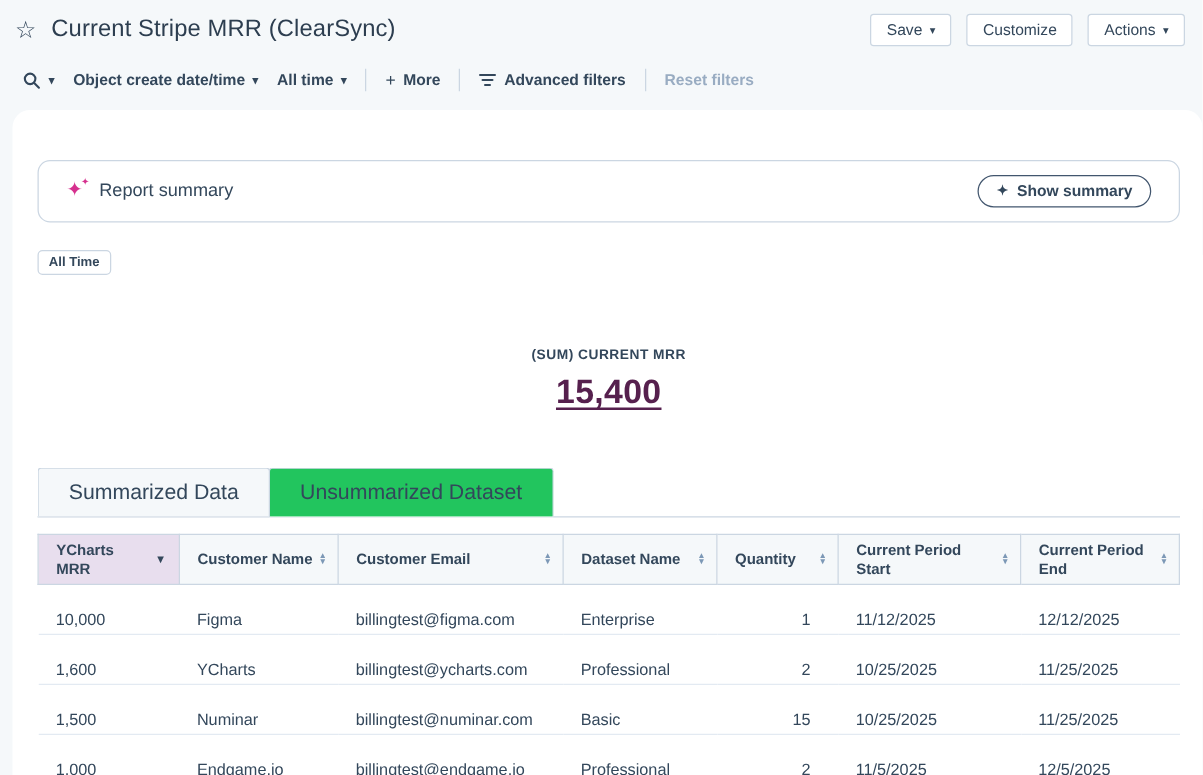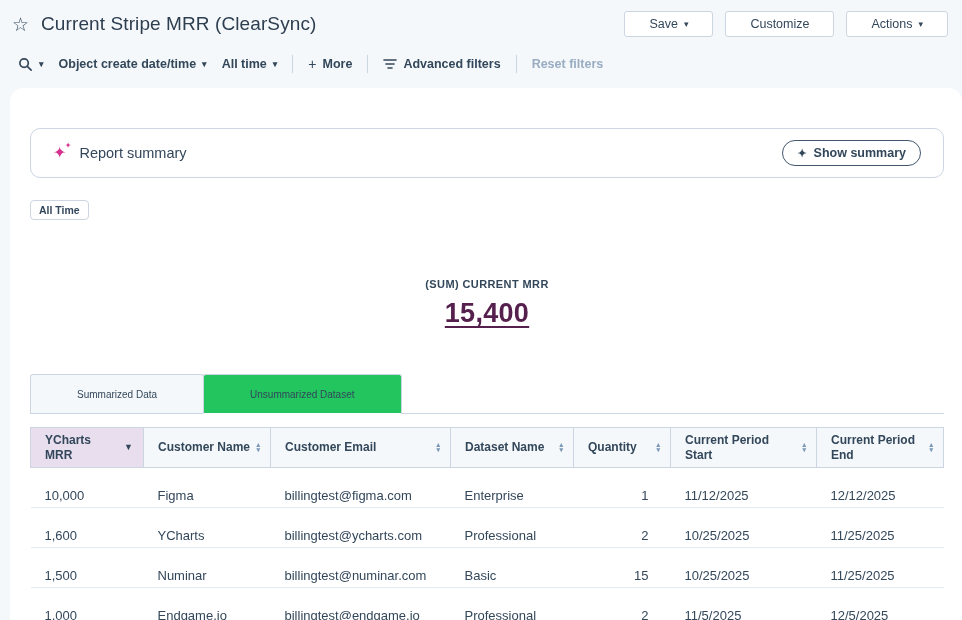--- a/index.html
+++ b/index.html
@@ -10,21 +10,21 @@
     font-family: "Liberation Sans", sans-serif;
     color: #33475b;
   }
   
   .top-bar { display: flex; align-items: center; height: 48px; padding: 0 14px 0 12px; gap: 8px; }
   .star { font-size: 19px; color: #33475b; cursor: pointer; line-height: 1; }
   .page-title { font-size: 19px; font-weight: 500; margin: 0 0 0 4px; color: #2d3e50; letter-spacing: .1px; }
   .top-actions { margin-left: auto; display: flex; gap: 12px; }
   .btn {
     background: #fff; border: 1px solid #cbd6e2; border-radius: 3px;
-    height: 26px; padding: 0 24px; font-size: 12.5px; color: #33475b;
+    height: 26px; padding: 0 12px; font-size: 12.5px; color: #33475b;
     display: inline-flex; align-items: center; gap: 6px; font-family: inherit; cursor: pointer;
   }
   .caret { font-size: 9px; line-height: 1; }
   
   .filter-bar { display: flex; align-items: center; height: 32px; margin-bottom: 8px; padding: 0 18px; gap: 15px; }
   .f-item {
     display: inline-flex; align-items: center; gap: 6px; background: none; border: none; padding: 0;
     font-family: inherit; font-size: 12.5px; font-weight: 700; color: #33475b; cursor: pointer;
   }
   .f-item .plus { font-size: 14px; font-weight: 400; }
@@ -57,21 +57,21 @@
   .metric { text-align: center; margin-top: 58px; }
   .metric-label { font-size: 11px; font-weight: 700; letter-spacing: .4px; }
   .metric-value {
     display: inline-block; margin-top: 8px; font-size: 27px; font-weight: 700; color: #56204e;
     text-decoration: underline; text-decoration-thickness: 2px; text-underline-offset: 4px;
     cursor: pointer; letter-spacing: .3px;
   }
   
   .tabs { display: flex; align-items: flex-end; margin-top: 45px; border-bottom: 1px solid #cbd6e2; }
   .tab {
-    height: 39px; display: flex; align-items: center; padding: 0 46px; font-size: 10px;
+    height: 39px; display: flex; align-items: center; padding: 0 24px; font-size: 17px;
     background: #f5f8fa; border: 1px solid #cbd6e2; border-bottom: none;
     border-radius: 3px 3px 0 0; cursor: pointer; color: #33475b;
   }
   .tab + .tab { margin-left: -1px; }
   .tab.active {
     background: #22c55e; font-weight: 400; height: 40px; margin-bottom: -1px;
     border-bottom: 1px solid #fff; z-index: 2; position: relative;
   }
   
   .table-wrap { margin-top: 13px; }

